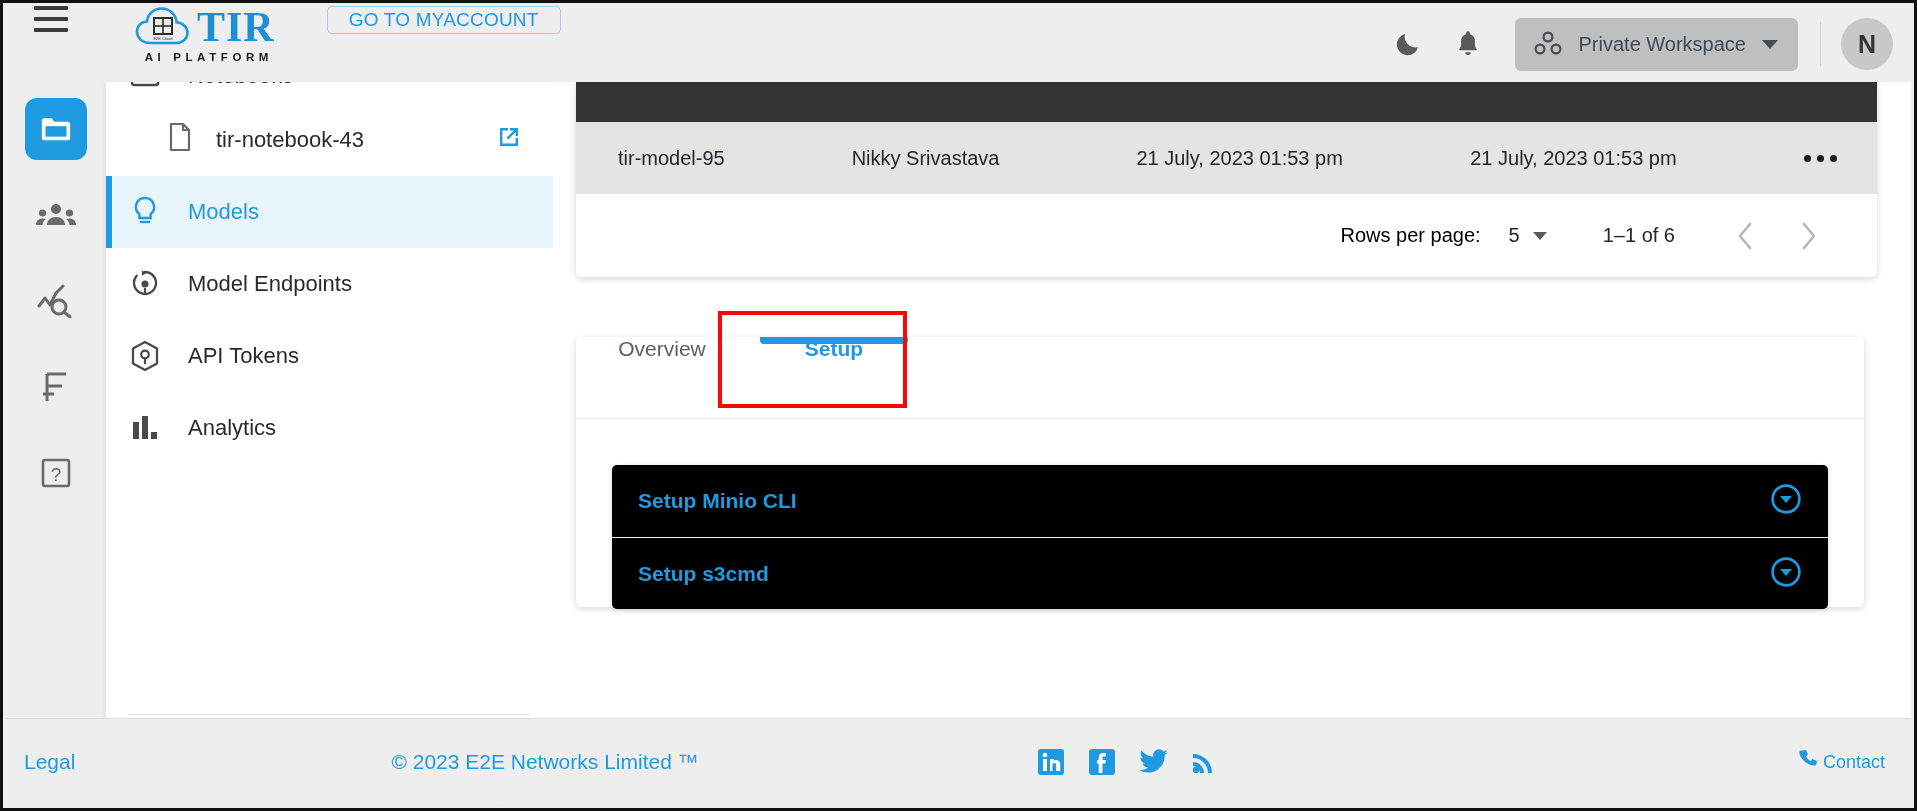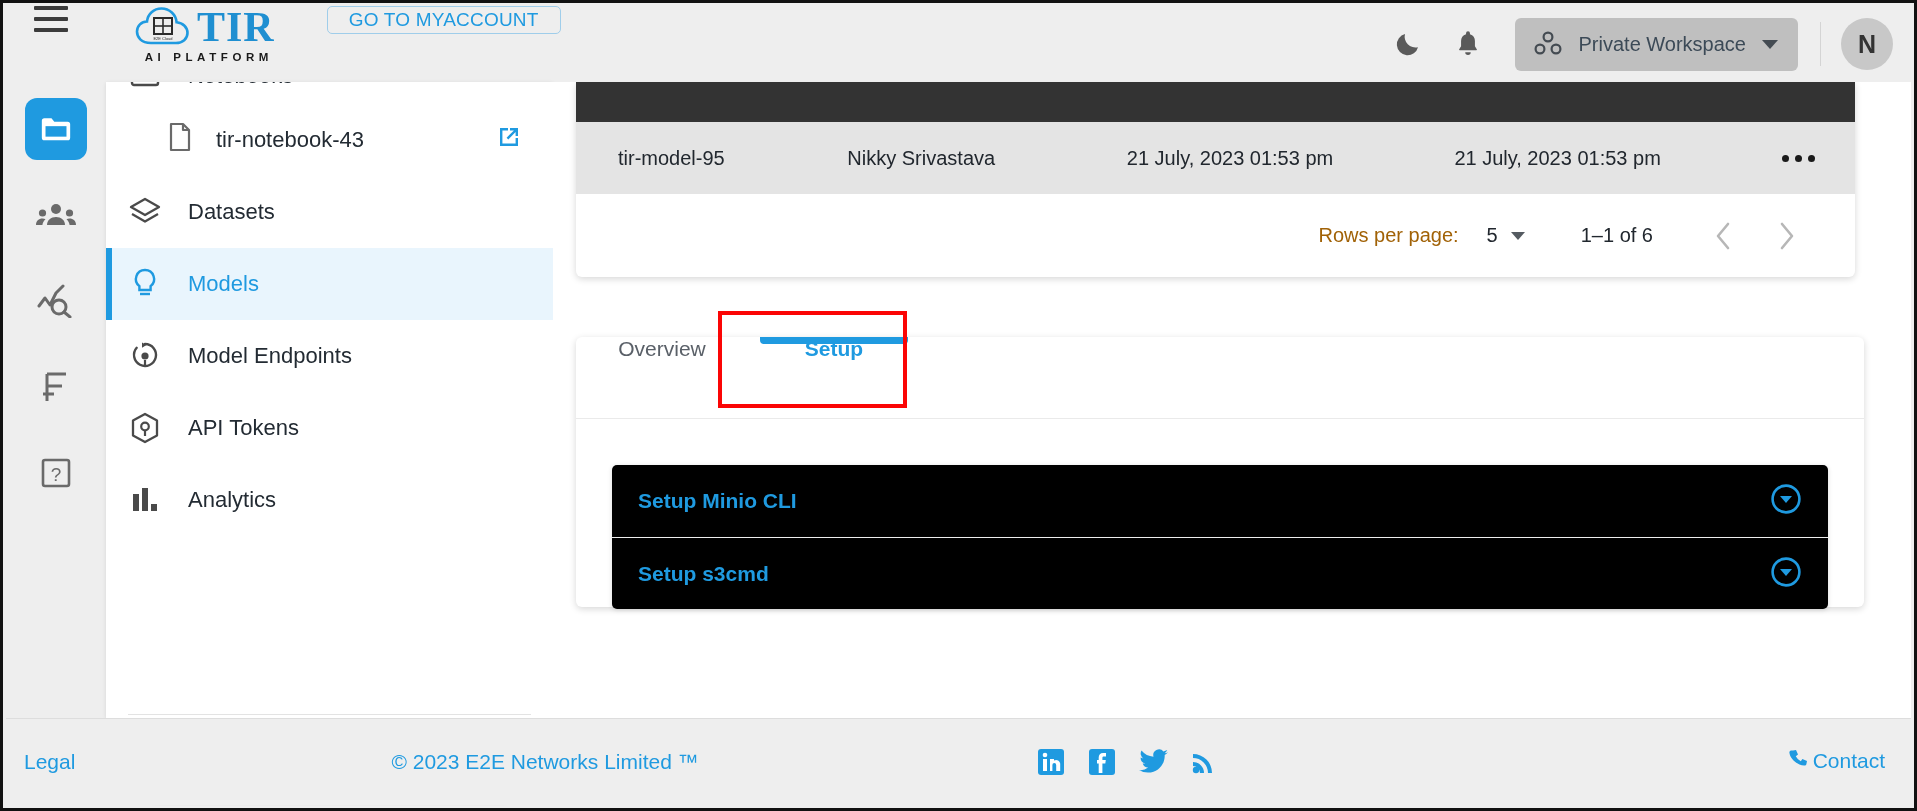--- a/index.html
+++ b/index.html
@@ -154,41 +154,41 @@
   }
 
   .card {
     position: absolute;
     background: #ffffff;
     border-radius: 6px;
     box-shadow: 0 2px 7px rgba(0,0,0,.16);
   }
 
   
-  #table-card { left: 23px; top: 0px; right: 56px; height: 195px; border-radius: 0 0 6px 6px;}
+  #table-card { left: 23px; top: 0px; right: 34px; height: 195px; border-radius: 0 0 6px 6px;}
   #table-head {
     height: 40px; background: #333333; border-radius: 0;
   }
   #table-row {
     height: 72px; background: #e4e4e4;
     display: flex; align-items: center;
     font-size: 20px; color: #21272e;
   }
   #table-row .c0 { width: 280px; padding-left: 42px; }
   #table-row .c1 { width: 290px; }
   #table-row .c2 { width: 340px; }
   #table-row .c3 { width: 340px; }
   #table-row .c4 { margin-left: auto; padding-right: 40px; }
   .dots { display:flex; gap:6px; }
   .dots i { width:7px; height:7px; border-radius:50%; background:#1a1a1a; display:block; }
   #table-pager {
     height: 83px; display: flex; align-items: center; justify-content: flex-end;
     padding-right: 38px; gap: 0; font-size: 20px; color: #444b52;
   }
-  #table-pager .rpp-label { color: #a16207; }
+  #table-pager .rpp-label { color: #000000; }
   #table-pager .rpp-value { margin-left: 28px; color: #21272e; }
   #table-pager .rpp-caret {
     margin-left: 13px;
     width:0;height:0;border-left:7px solid transparent;border-right:7px solid transparent;border-top:8px solid #555b61;
   }
   #table-pager .range { margin-left: 56px; color: #21272e; }
   .pg-btn { width: 62px; display:flex; align-items:center; justify-content:center; cursor:pointer; }
   #table-pager .range + .pg-btn { margin-left: 40px; }
 
   
@@ -247,22 +247,22 @@
     height: 87px; background: #eeeeee;
     display: flex; align-items: center;
     border-top: 1px solid #dddddd;
   }
   #footer .legal { margin-left: 18px; font-size: 21px; color: #1f9ae0; cursor: pointer; }
   #footer .copy { margin-left: 316px; font-size: 21px; color: #1f9ae0; }
   #footer .socials { margin-left: 338px; display: flex; align-items: center; gap: 23px; }
   #footer .socials a { display:flex; align-items:center; cursor:pointer; }
   #footer .contact {
     margin-left: auto; margin-right: 26px;
-    display: flex; align-items: flex-start; gap: 3px;
-    font-size: 21px; color: #1f9ae0; cursor: pointer;
+    display: flex; align-items: center; gap: 3px;
+    font-size: 18px; color: #1f9ae0; cursor: pointer;
   }
 </style>
 </head>
 <body>
 
 <div id="app">
 
   <div id="header">
 
     <div id="hamburger">
@@ -382,29 +382,20 @@
         </span>
         <span class="nav-label">tir-notebook-43</span>
         <span class="ext-link">
           <svg width="24" height="24" viewBox="0 0 24 24">
             <path d="M3 3h8v2.4H5.4v13.2h13.2V13H21v8H3z" fill="#1f9ae0"></path>
             <path d="M13 3h8v8h-2.4V7.1l-7.3 7.3-1.7-1.7 7.3-7.3H13z" fill="#1f9ae0"></path>
           </svg>
         </span>
       </div>
 
-      <div class="nav-item">
-        <span class="nav-ico">
-          <svg width="32" height="30" viewBox="0 0 32 30">
-            <path d="M16 2 30 10 16 18 2 10z" fill="none" stroke="#4a4a4a" stroke-width="2.3" stroke-linejoin="round"></path>
-            <path d="M3 17 16 24.5 29 17" fill="none" stroke="#4a4a4a" stroke-width="2.3" stroke-linejoin="round"></path>
-          </svg>
-        </span>
-        <span class="nav-label">Datasets</span>
-      </div>
 
       <div class="nav-item active">
         <span class="nav-ico">
           <svg width="26" height="32" viewBox="0 0 26 32">
             <path d="M13 2a9 9 0 0 1 5.6 16.1V22H7.4v-3.9A9 9 0 0 1 13 2z" fill="none" stroke="#1f9ae0" stroke-width="2.4"></path>
             <line x1="8" y1="26" x2="18" y2="26" stroke="#1f9ae0" stroke-width="2.4"></line>
           </svg>
         </span>
         <span class="nav-label">Models</span>
       </div>

